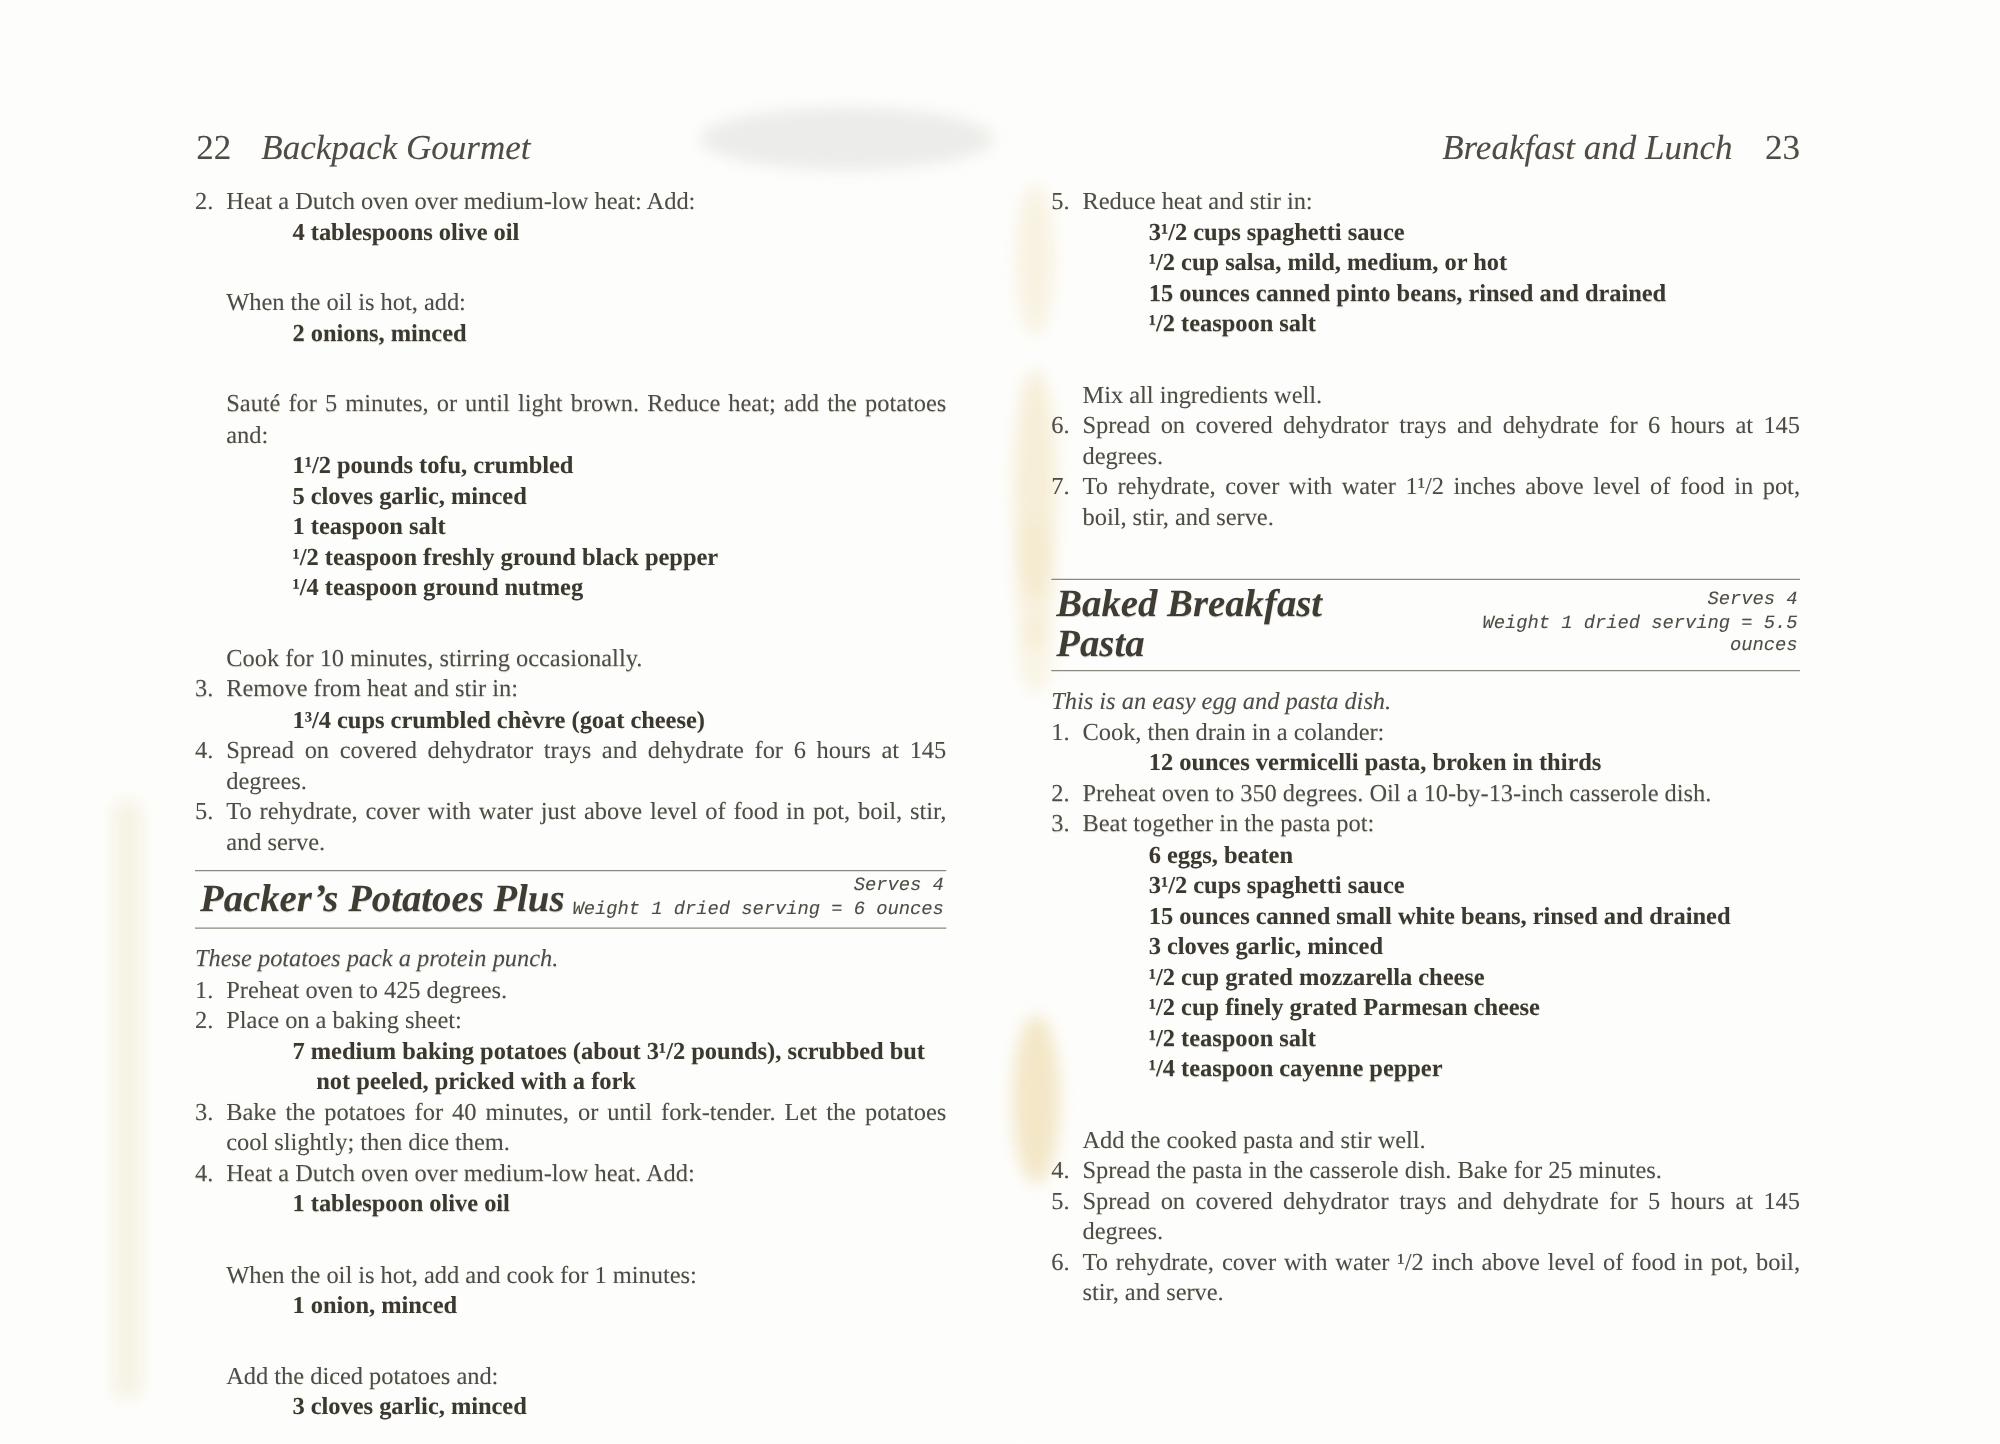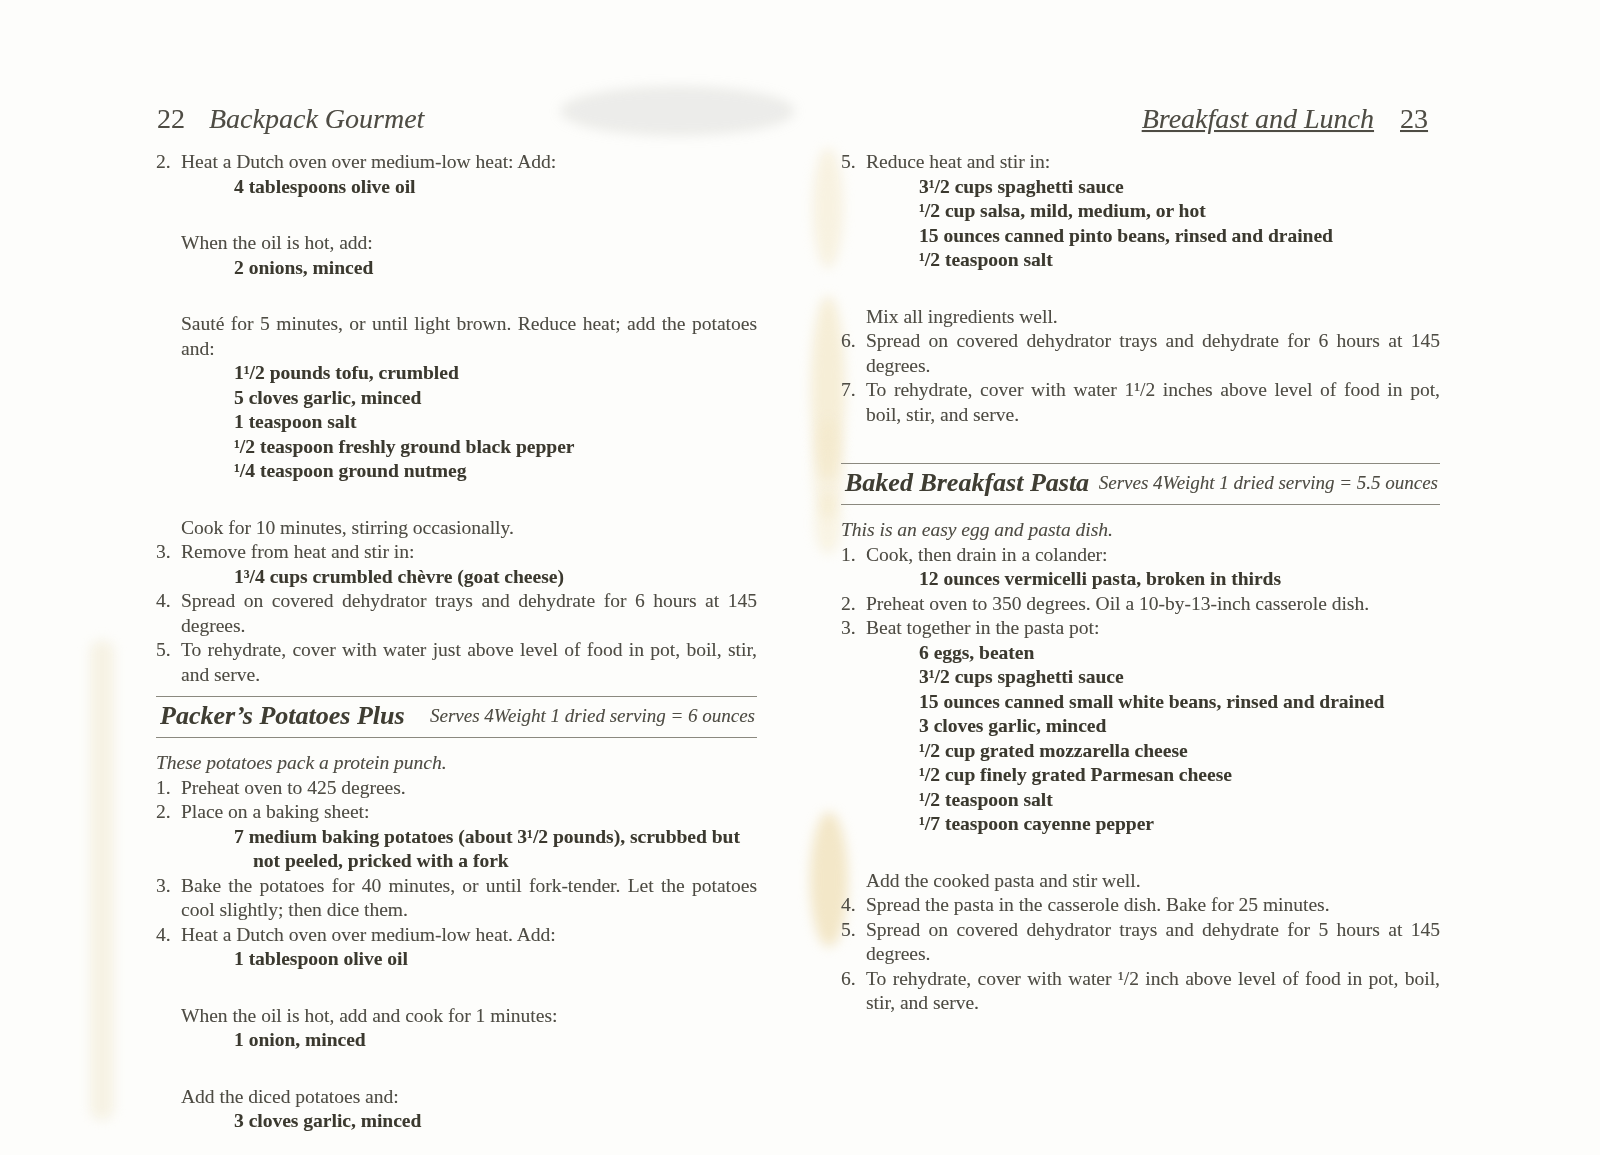--- a/index.html
+++ b/index.html
@@ -18,21 +18,21 @@
   .a-strip-left{left:90px;top:640px;width:24px;height:480px;background:rgba(242,235,214,0.60);border-radius:12px;}
   .a-tear1{left:813px;top:148px;width:30px;height:120px;background:rgba(243,232,200,0.50);}
   .a-tear2{left:811px;top:296px;width:34px;height:185px;background:rgba(240,226,185,0.55);}
   .a-tear3{left:813px;top:418px;width:30px;height:100px;background:rgba(243,232,200,0.50);}
   .a-tear4{left:815px;top:492px;width:26px;height:62px;background:rgba(243,232,200,0.45);}
   .a-tear5{left:810px;top:812px;width:38px;height:135px;background:rgba(236,216,166,0.60);}
 
   
   .runhead{position:absolute;top:106px;font-size:28px;line-height:26px;color:var(--ink,#4e4c44);white-space:nowrap;}
   .rh-left{left:157px;}
-  .rh-right{right:172px;text-align:center;text-decoration:underline;}
+  .rh-right{right:160px;text-align:center;}
   .rh-title{font-style:italic;}
   .rh-left .rh-num{margin-right:24px;}
   .rh-right .rh-num{margin-left:26px;}
 
   
   .col{position:absolute;top:150px;font-size:19.5px;line-height:24.5px;}
   .col-left{left:156px;width:601px;}
   .col-right{left:841px;width:599px;}
 
   .blk{margin:0;}
@@ -46,30 +46,31 @@
   .band{
     display:flex;justify-content:space-between;align-items:center;
     border-top:1.5px solid var(--rule,#8b897f);
     border-bottom:1.5px solid var(--rule,#8b897f);
     padding:3px 2px 5px 2px;
     margin:10px 0 13px 0;
   }
   .col-left .band{margin-top:9px;}
   .col-right .band{margin-top:36px;}
   .band-title{
-    font-size:26px;line-height:32px;
+    font-size:31px;line-height:32px;
     font-weight:bold;font-style:italic;
     color:var(--title-ink,#3f3d33);
     padding-left:2px;
   }
   .band-meta{
-    display:flex;align-items:flex-end;
-    font-style:italic;font-size:19px;line-height:18.5px;
+    display:flex;flex-direction:column;align-items:flex-end;
+    font-style:italic;font-size:15px;line-height:18.5px;
     color:var(--ink,#4e4c44);
     text-align:right;
+    font-family:Liberation Mono, monospace;
   }
 </style>
 </head>
 <body>
 
 <div class="spread">
 
   <div class="artifact a-smudge"></div>
   <div class="artifact a-strip-left"></div>
   <div class="artifact a-tear1"></div>
@@ -142,20 +143,20 @@
       <div class="blk ing">12 ounces vermicelli pasta, broken in thirds</div>
       <div class="blk step"><span class="num">2.</span><span class="txt">Preheat oven to 350 degrees. Oil a 10-by-13-inch casserole dish.</span></div>
       <div class="blk step"><span class="num">3.</span><span class="txt">Beat together in the pasta pot:</span></div>
       <div class="blk ing">6 eggs, beaten</div>
       <div class="blk ing">3¹/2 cups spaghetti sauce</div>
       <div class="blk ing">15 ounces canned small white beans, rinsed and drained</div>
       <div class="blk ing">3 cloves garlic, minced</div>
       <div class="blk ing">¹/2 cup grated mozzarella cheese</div>
       <div class="blk ing">¹/2 cup finely grated Parmesan cheese</div>
       <div class="blk ing">¹/2 teaspoon salt</div>
-      <div class="blk ing">¹/7 teaspoon cayenne pepper</div>
+      <div class="blk ing">¹/4 teaspoon cayenne pepper</div>
       <div class="blk plain">Add the cooked pasta and stir well.</div>
       <div class="blk step"><span class="num">4.</span><span class="txt">Spread the pasta in the casserole dish. Bake for 25 minutes.</span></div>
       <div class="blk step"><span class="num">5.</span><span class="txt">Spread on covered dehydrator trays and dehydrate for 5 hours at 145 degrees.</span></div>
       <div class="blk step"><span class="num">6.</span><span class="txt">To rehydrate, cover with water ¹/2 inch above level of food in pot, boil, stir, and serve.</span></div>
     </div>
 
 </div>
 
 </body></html>

